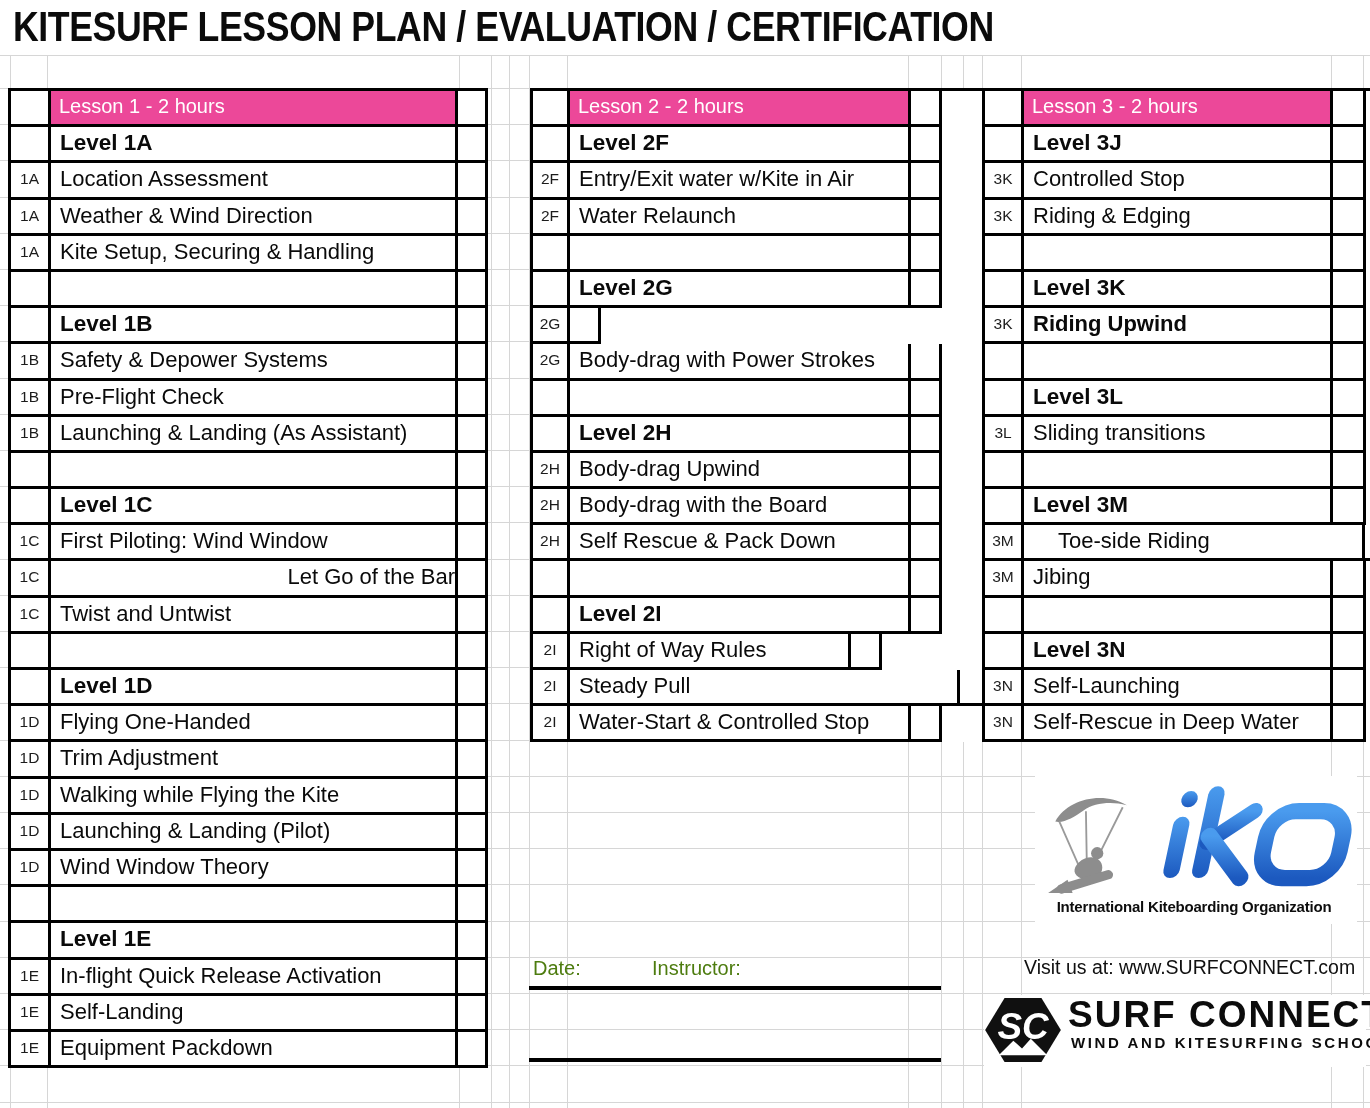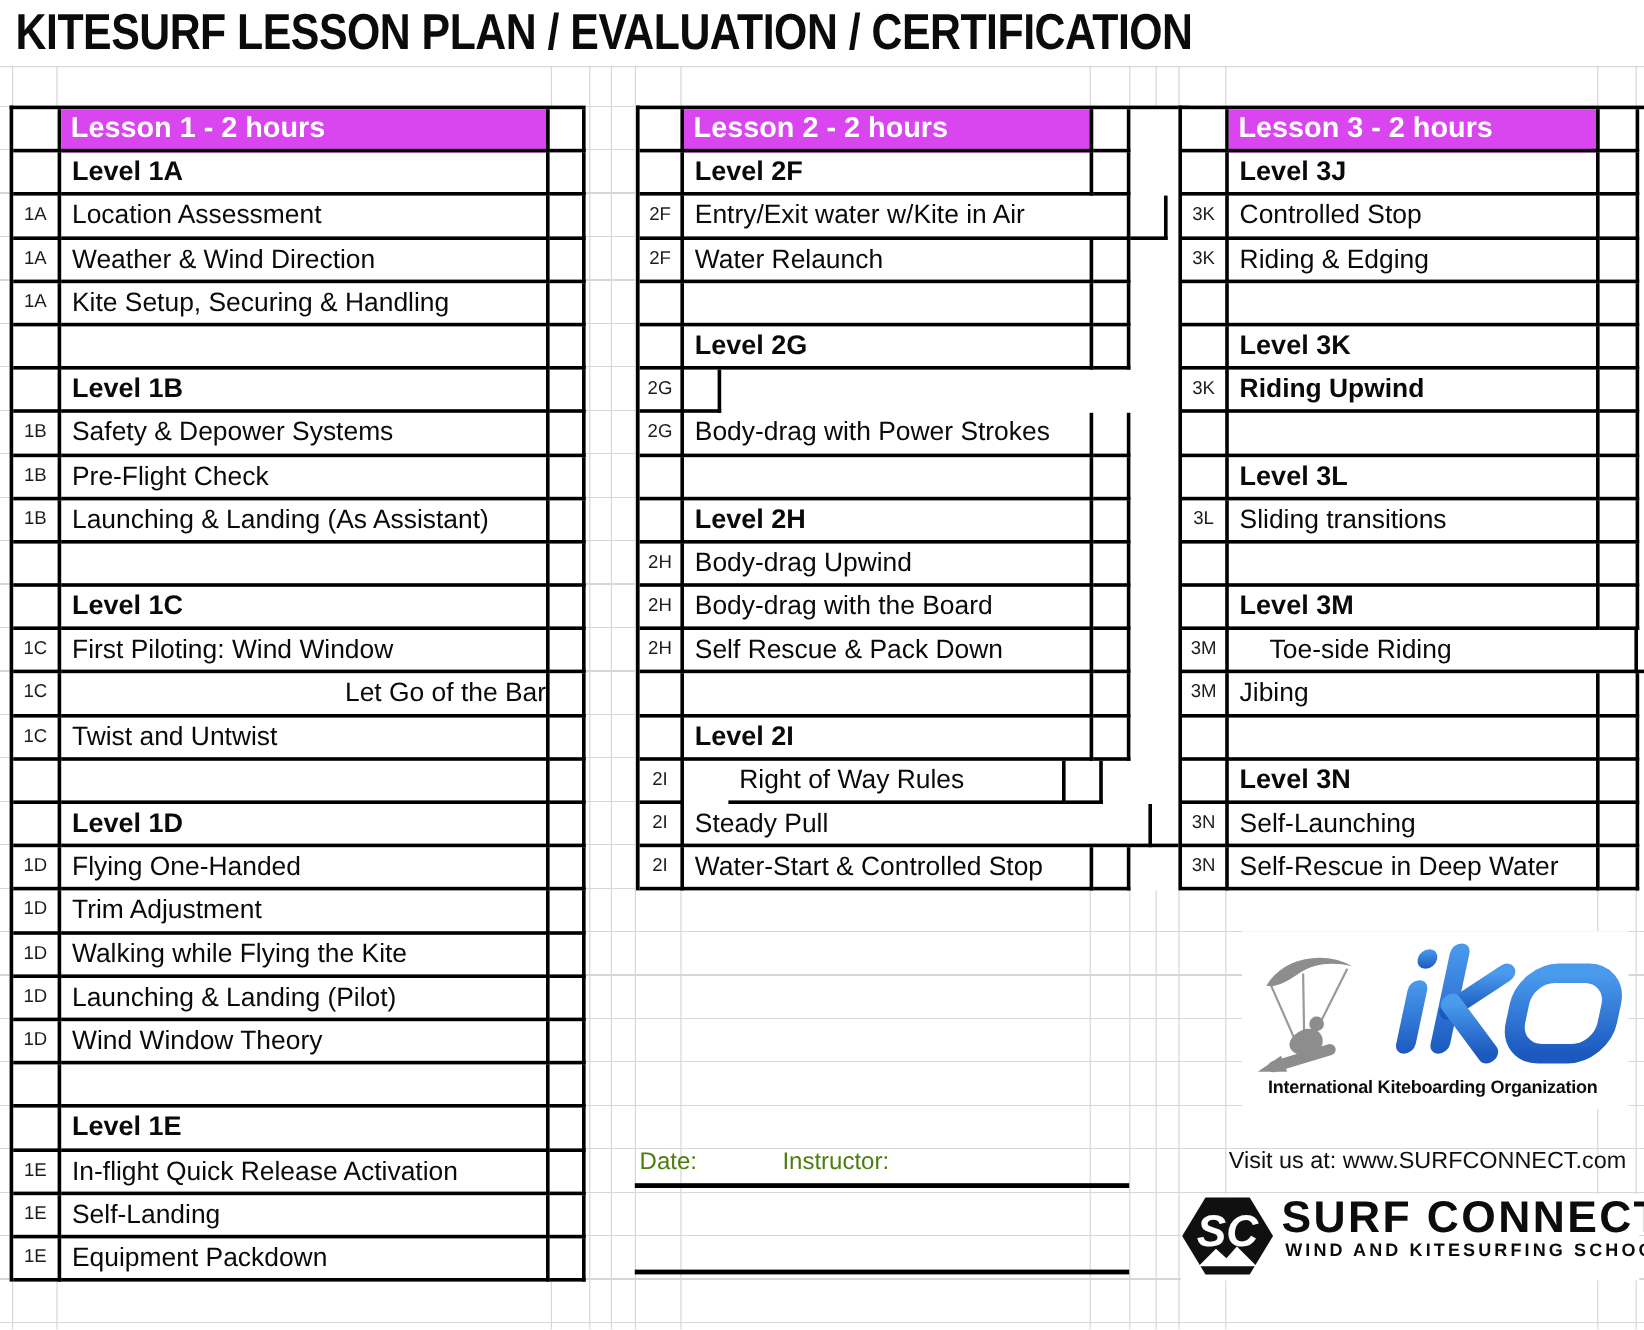--- a/index.html
+++ b/index.html
@@ -28,21 +28,21 @@
   }
   .trow{display:flex;height:36.2px;}
   .cell{
     box-sizing:border-box;height:100%;
     border-right:3px solid #000;border-bottom:3px solid #000;
     overflow:hidden;white-space:nowrap;
   }
   .cell.code{font-size:15.5px;text-align:center;line-height:32px;color:#1c1c1c;}
   .cell.content{font-size:22px;padding-left:9px;line-height:31px;}
   .cell.content.level{font-weight:bold;font-size:22.5px;}
-  .cell.content.hdr{background:#d946ef;color:#fff;font-weight:bold;font-size:24px;line-height:31px;padding-left:8px;}
+  .cell.content.hdr{background:#ec4899;color:#fff;font-weight:normal;font-size:20px;line-height:31px;padding-left:8px;}
   
   .sig-label{position:absolute;font-size:20px;color:#4d7c0f;}
   .sig-line{position:absolute;height:4px;background:#000;}
   
   .iko-block{position:absolute;left:1035px;top:776px;width:322px;height:148px;background:#fff;}
   .iko-kiter{position:absolute;left:8px;top:14px;}
   .iko-word{position:absolute;left:105px;top:4px;}
   .iko-org{
     position:absolute;left:3px;top:122px;width:312px;text-align:center;
     font-weight:bold;font-size:15px;letter-spacing:-0.2px;color:#0d0d0d;white-space:nowrap;
@@ -230,21 +230,21 @@
         <div class="cell content hdr" style="width: 341px;">Lesson 2 - 2 hours</div>
         <div class="cell check" style="width: 31px;"></div>
       </div>
       <div class="trow">
         <div class="cell code" style="width: 37px;"></div>
         <div class="cell content level" style="width: 341px;">Level 2F</div>
         <div class="cell check" style="width: 31px;"></div>
       </div>
       <div class="trow">
         <div class="cell code" style="width: 37px;">2F</div>
-        <div class="cell content" style="width: 372px;">Entry/Exit water w/Kite in Air</div>
+        <div class="cell content" style="width: 341px;">Entry/Exit water w/Kite in Air</div>
         <div class="cell check" style="width: 31px;"></div>
       </div>
       <div class="trow">
         <div class="cell code" style="width: 37px;">2F</div>
         <div class="cell content" style="width: 341px;">Water Relaunch</div>
         <div class="cell check" style="width: 31px;"></div>
       </div>
       <div class="trow">
         <div class="cell code" style="width: 37px;"></div>
         <div class="cell content" style="width: 341px;"></div>
@@ -294,21 +294,21 @@
         <div class="cell content" style="width: 341px;"></div>
         <div class="cell check" style="width: 31px;"></div>
       </div>
       <div class="trow">
         <div class="cell code" style="width: 37px;"></div>
         <div class="cell content level" style="width: 341px;">Level 2I</div>
         <div class="cell check" style="width: 31px;"></div>
       </div>
       <div class="trow">
         <div class="cell code" style="width: 37px;">2I</div>
-        <div class="cell content" style="width: 281px; margin-left: 37px;">Right of Way Rules</div>
+        <div class="cell content" style="width: 281px;">Right of Way Rules</div>
         <div class="cell check" style="width: 31px;"></div>
       </div>
       <div class="trow">
         <div class="cell code" style="width: 37px;">2I</div>
         <div class="cell content" style="width: 390px;">Steady Pull</div>
         <div class="cell check" style="width: 31px;"></div>
       </div>
       <div class="trow">
         <div class="cell code" style="width: 37px;">2I</div>
         <div class="cell content" style="width: 341px;">Water-Start &amp; Controlled Stop</div>

